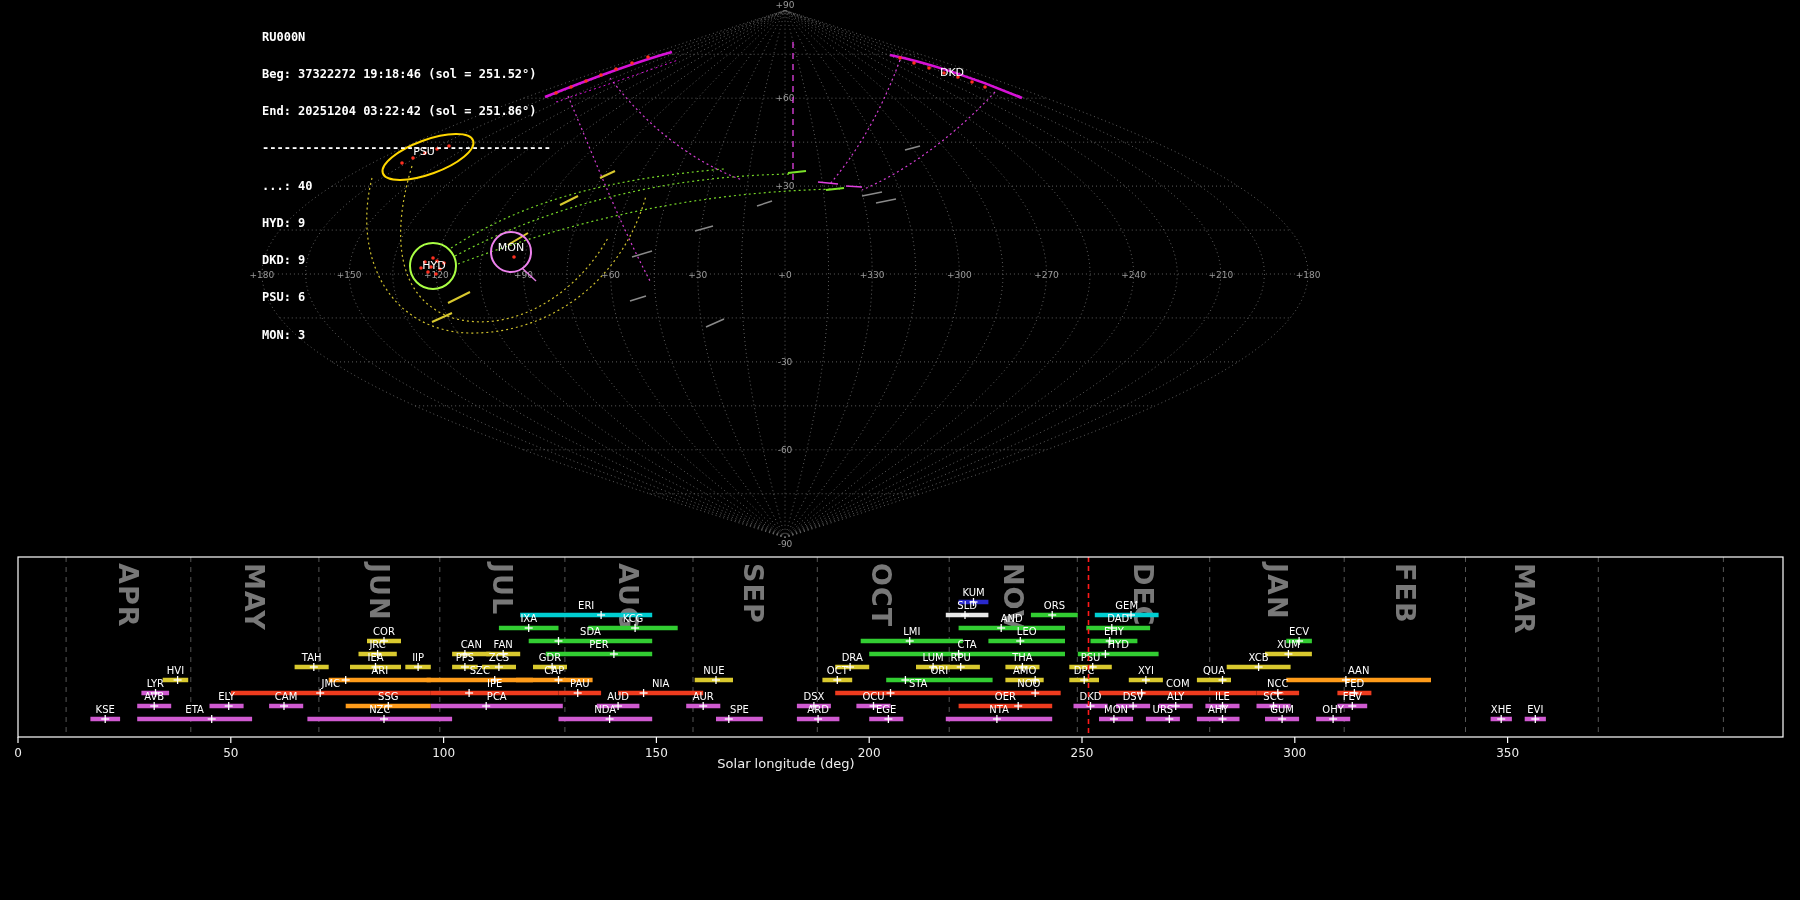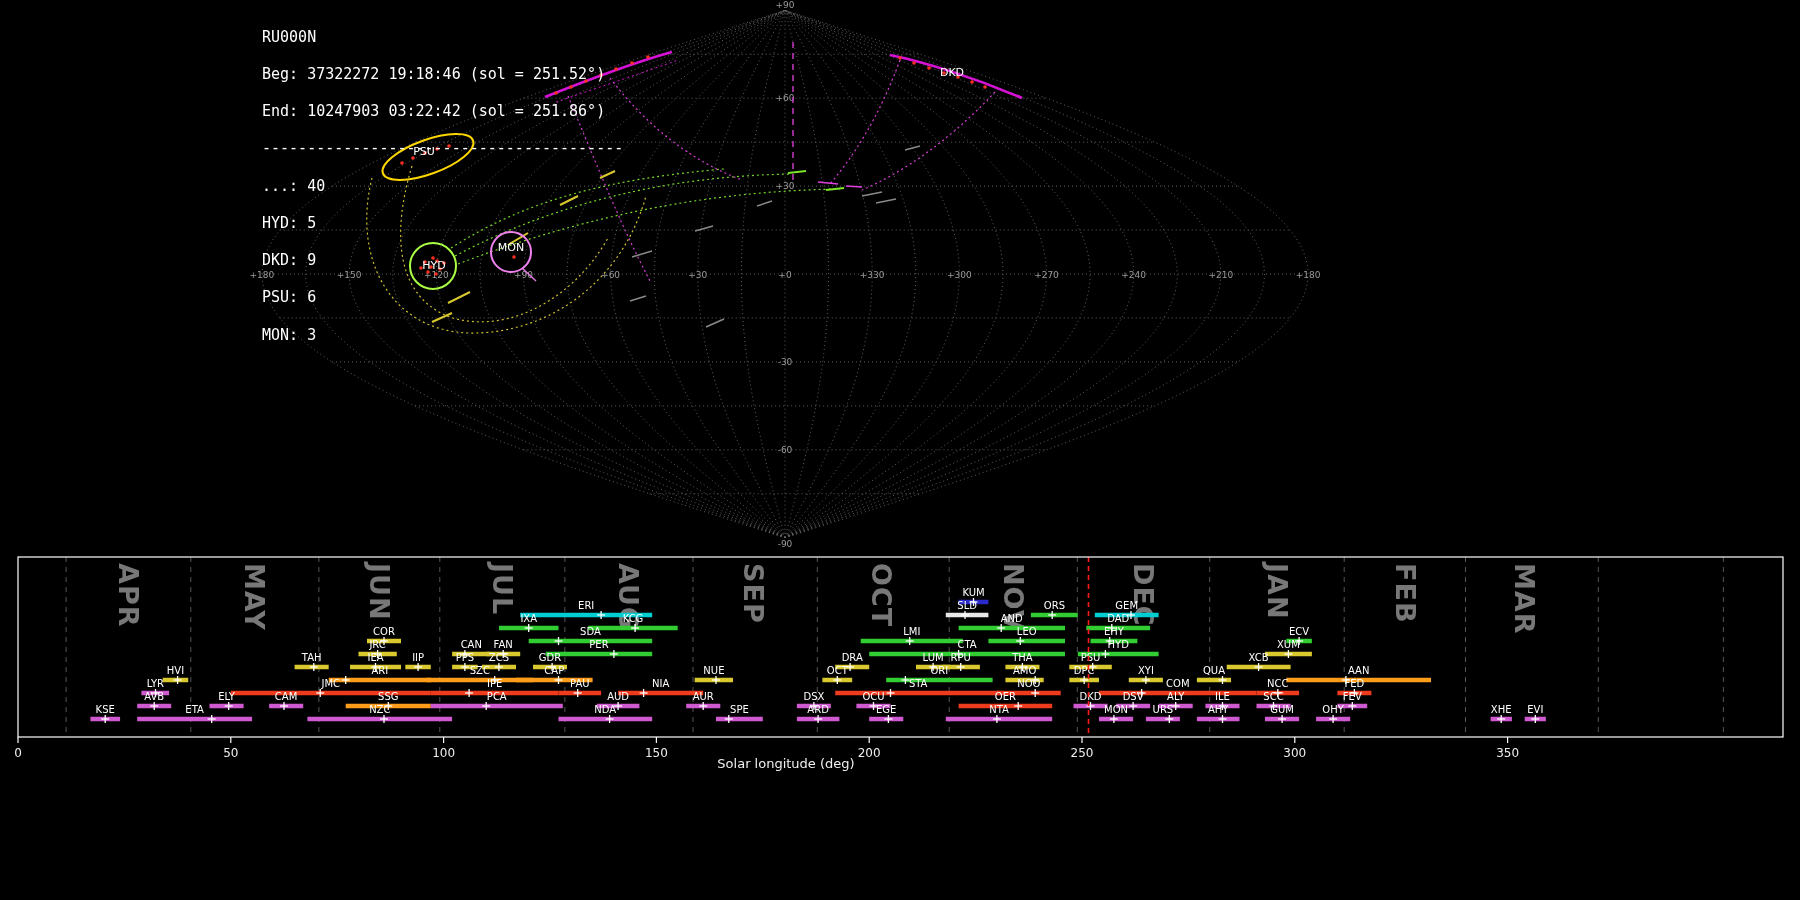--- a/index.html
+++ b/index.html
@@ -1,34 +1,34 @@
 <!DOCTYPE html>
 <html><head>
 <meta charset="utf-8">
 <style>
   html,body{margin:0;padding:0;background:#000;}
   .stage{position:relative;width:1800px;height:900px;background:#000;overflow:hidden;
          font-family:"DejaVu Sans", sans-serif;}
   .hdr{position:absolute;left:262px;top:6px;color:#fff;
-       font-family:"DejaVu Sans Mono", monospace;font-size:15px;line-height:12.4px;
-       white-space:pre;z-index:5;}
+       font-family:"DejaVu Sans Mono", monospace;font-size:12px;line-height:12.4px;
+       white-space:pre;z-index:5;font-weight:bold;}
   svg{display:block;}
   text{font-family:"DejaVu Sans", sans-serif;}
 </style>
 </head>
 <body>
 
 <div class="stage">
   <div class="hdr">
     <div>RU000N</div>
     <div>Beg: 37322272 19:18:46 (sol = 251.52°)</div>
-    <div>End: 10247903 03:22:42 (sol = 251.86°)</div>
+    <div>End: 20251204 03:22:42 (sol = 251.86°)</div>
     <div>----------------------------------------</div>
     <div>...: 40</div>
-    <div>HYD: 5</div>
+    <div>HYD: 9</div>
     <div>DKD: 9</div>
     <div>PSU: 6</div>
     <div>MON: 3</div>
   </div>
 
   <svg id="sky" width="1800" height="555">
       <g>
         <polyline points="785.0,537.7 757.6,528.9 730.3,520.1 703.2,511.3 676.2,502.5 649.6,493.8 623.4,485.0 597.5,476.2 572.2,467.4 547.5,458.6 523.5,449.8 500.1,441.0 477.5,432.2 455.8,423.4 435.0,414.6 415.1,405.9 396.3,397.1 378.5,388.3 361.8,379.5 346.3,370.7 332.0,361.9 318.9,353.1 307.1,344.3 296.7,335.5 287.5,326.7 279.7,317.9 273.4,309.2 268.4,300.4 264.8,291.6 262.6,282.8 261.9,274.0 262.6,265.2 264.8,256.4 268.4,247.6 273.4,238.8 279.7,230.1 287.5,221.3 296.7,212.5 307.1,203.7 318.9,194.9 332.0,186.1 346.3,177.3 361.8,168.5 378.5,159.7 396.3,150.9 415.1,142.2 435.0,133.4 455.8,124.6 477.5,115.8 500.1,107.0 523.5,98.2 547.5,89.4 572.2,80.6 597.5,71.8 623.4,63.0 649.6,54.3 676.2,45.5 703.2,36.7 730.3,27.9 757.6,19.1 785.0,10.3" fill="none" stroke="#6f6f6f" stroke-width="1" stroke-dasharray="1 3" opacity="0.85"></polyline>
         <polyline points="785.0,537.7 759.9,528.9 734.9,520.1 710.0,511.3 685.3,502.5 660.9,493.8 636.8,485.0 613.2,476.2 590.0,467.4 567.3,458.6 545.3,449.8 523.9,441.0 503.2,432.2 483.2,423.4 464.2,414.6 445.9,405.9 428.7,397.1 412.4,388.3 397.1,379.5 382.9,370.7 369.7,361.9 357.8,353.1 347.0,344.3 337.4,335.5 329.0,326.7 321.8,317.9 316.0,309.2 311.4,300.4 308.1,291.6 306.2,282.8 305.5,274.0 306.2,265.2 308.1,256.4 311.4,247.6 316.0,238.8 321.8,230.1 329.0,221.3 337.4,212.5 347.0,203.7 357.8,194.9 369.7,186.1 382.9,177.3 397.1,168.5 412.4,159.7 428.7,150.9 445.9,142.2 464.2,133.4 483.2,124.6 503.2,115.8 523.9,107.0 545.3,98.2 567.3,89.4 590.0,80.6 613.2,71.8 636.8,63.0 660.9,54.3 685.3,45.5 710.0,36.7 734.9,27.9 759.9,19.1 785.0,10.3" fill="none" stroke="#6f6f6f" stroke-width="1" stroke-dasharray="1 3" opacity="0.85"></polyline>
         <polyline points="785.0,537.7 762.2,528.9 739.4,520.1 716.8,511.3 694.4,502.5 672.2,493.8 650.3,485.0 628.8,476.2 607.7,467.4 587.1,458.6 567.0,449.8 547.6,441.0 528.8,432.2 510.7,423.4 493.3,414.6 476.8,405.9 461.1,397.1 446.2,388.3 432.3,379.5 419.4,370.7 407.5,361.9 396.6,353.1 386.8,344.3 378.1,335.5 370.4,326.7 364.0,317.9 358.6,309.2 354.5,300.4 351.5,291.6 349.7,282.8 349.1,274.0 349.7,265.2 351.5,256.4 354.5,247.6 358.6,238.8 364.0,230.1 370.4,221.3 378.1,212.5 386.8,203.7 396.6,194.9 407.5,186.1 419.4,177.3 432.3,168.5 446.2,159.7 461.1,150.9 476.8,142.2 493.3,133.4 510.7,124.6 528.8,115.8 547.6,107.0 567.0,98.2 587.1,89.4 607.7,80.6 628.8,71.8 650.3,63.0 672.2,54.3 694.4,45.5 716.8,36.7 739.4,27.9 762.2,19.1 785.0,10.3" fill="none" stroke="#6f6f6f" stroke-width="1" stroke-dasharray="1 3" opacity="0.85"></polyline>

